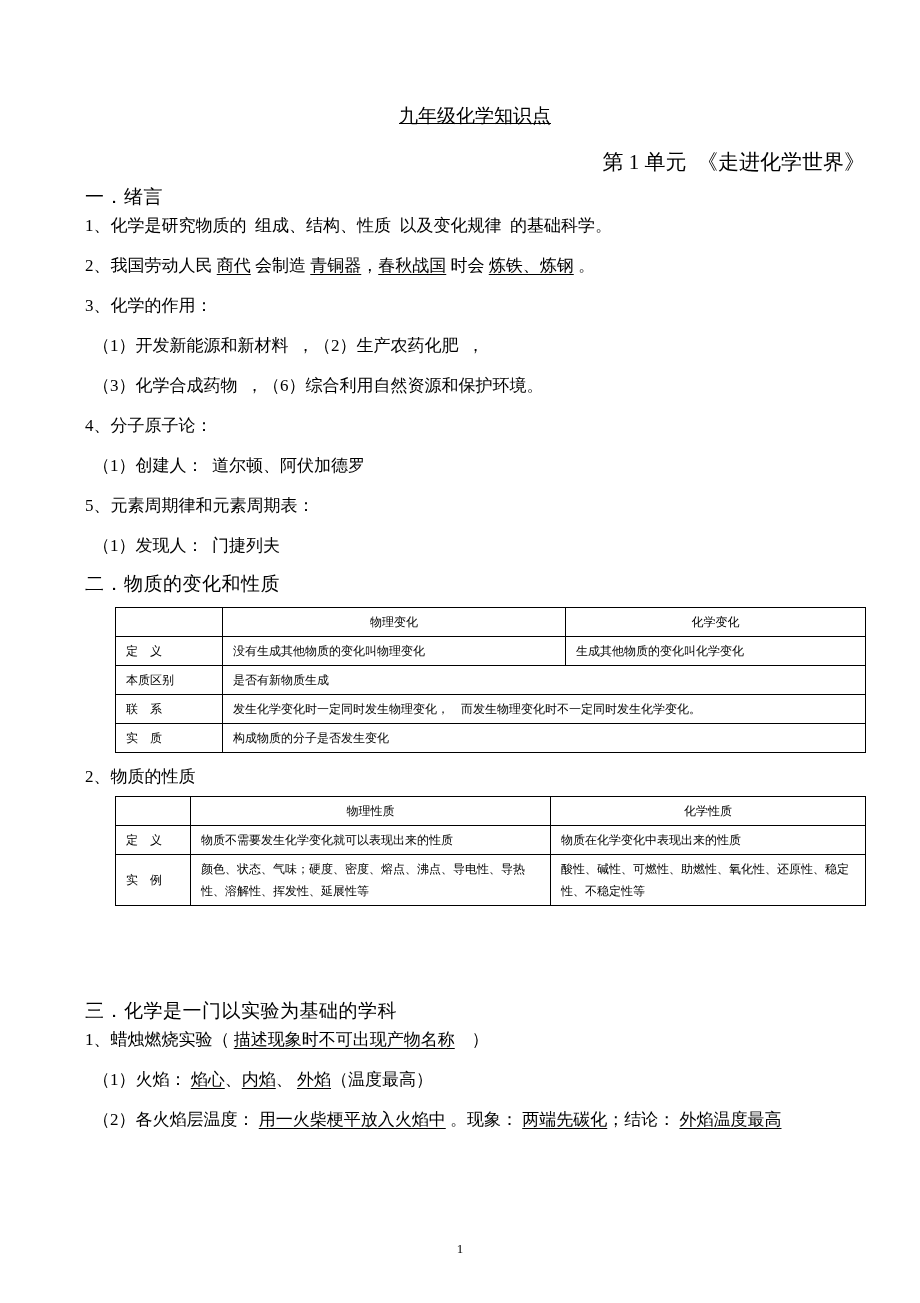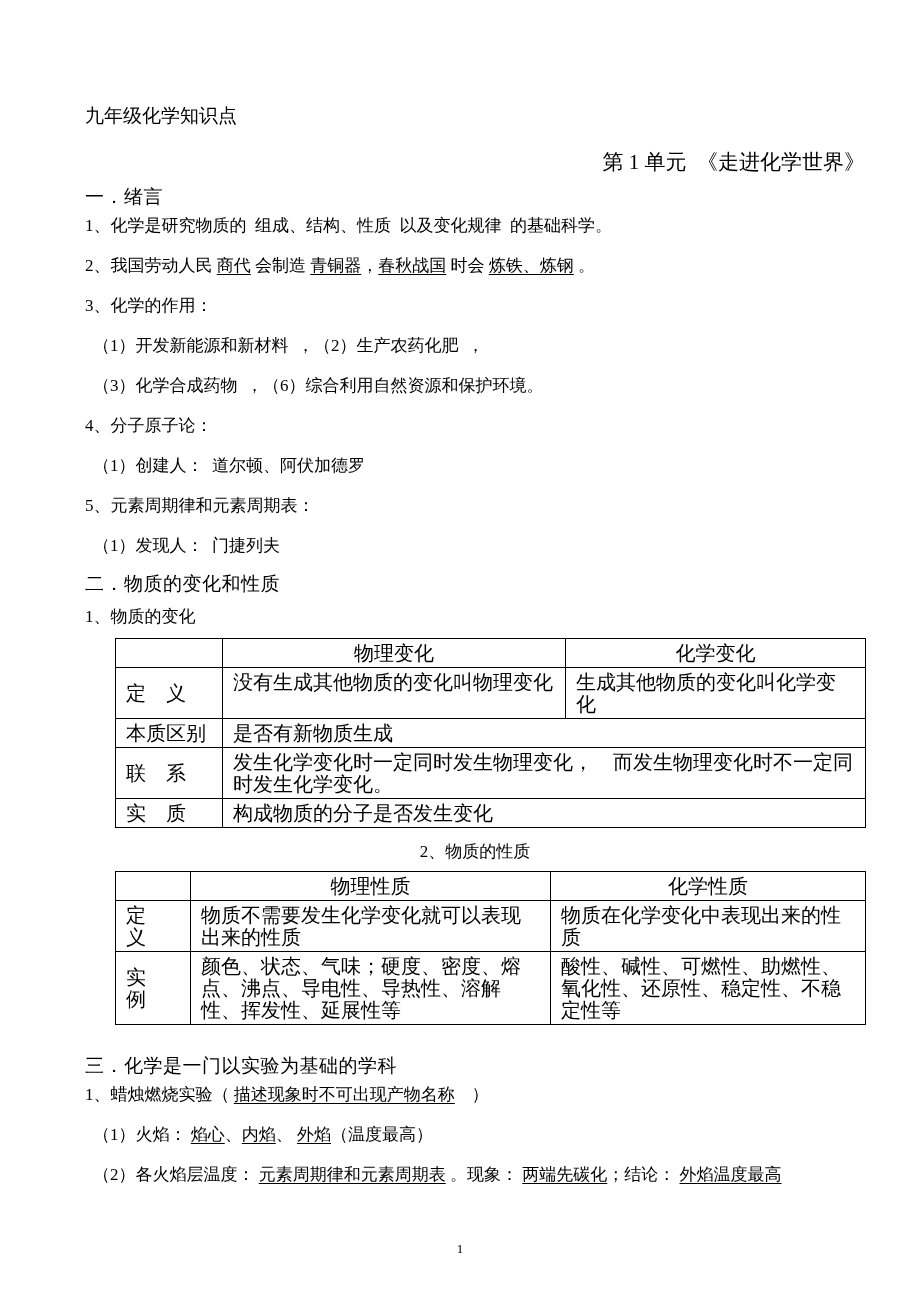--- a/index.html
+++ b/index.html
@@ -12,71 +12,72 @@
     width: 920px;
     height: 1303px;
     position: relative;
     overflow: hidden;
     font-family: "Liberation Serif", "DejaVu Serif", serif;
   }
   .doc {
     padding: 103px 55px 0 85px;
   }
   .title {
-    text-align: left;
+    text-align: center;
     font-size: 19px;
     line-height: 26px;
     white-space: pre-wrap;
+    text-decoration: underline;
   }
   .subtitle {
     text-align: right;
     font-size: 21px;
     line-height: 28px;
     margin-top: 19px;
     white-space: pre-wrap;
   }
   .h2 {
     font-family: "Liberation Sans", "DejaVu Sans", sans-serif;
     font-size: 19px;
     line-height: 26px;
     letter-spacing: 0.5px;
   }
   .h2.first { margin-top: 8px; }
   .h2.second { margin-top: 14px; }
-  .h2.third { margin-top: 28px; }
+  .h2.third { margin-top: 92px; }
   .line {
     font-size: 17px;
     line-height: 23px;
     margin-top: 17px;
     white-space: pre-wrap;
   }
   .line.afterh { margin-top: 4px; }
   .line.ind { padding-left: 8px; }
   .subhead {
     font-size: 17px;
     line-height: 23px;
     margin-top: 8px;
     white-space: pre-wrap;
   }
-  .subhead.second { margin-top: 12px; text-align: center; }
+  .subhead.second { margin-top: 12px; }
   .u {
     text-decoration: underline;
     text-underline-offset: 3px;
     text-decoration-thickness: 1px;
   }
   table.tbl {
     border-collapse: collapse;
     margin-left: 30px;
     table-layout: fixed;
   }
   table.tbl1 { width: 750px; margin-top: 10px; }
   table.tbl2 { width: 750px; margin-top: 8px; }
   .tbl td {
     border: 1px solid #000;
-    font-size: 20px;
+    font-size: 12px;
     line-height: 22px;
     padding: 3px 10px;
     vertical-align: top;
     white-space: pre-wrap;
     word-break: break-all;
   }
   .tbl td.lbl {
     text-align: left;
     vertical-align: middle;
   }
@@ -112,21 +113,20 @@
   <div class="line"><span>2、我国劳动人民 </span><span class="u">商代</span><span> 会制造 </span><span class="u">青铜器</span><span>，</span><span class="u">春秋战国</span><span> 时会 </span><span class="u">炼铁、炼钢</span><span> 。</span></div>
   <div class="line"><span>3、化学的作用：</span></div>
   <div class="line ind"><span>（1）开发新能源和新材料  ，（2）生产农药化肥  ，</span></div>
   <div class="line ind"><span>（3）化学合成药物  ，（6）综合利用自然资源和保护环境。</span></div>
   <div class="line"><span>4、分子原子论：</span></div>
   <div class="line ind"><span>（1）创建人：  道尔顿、阿伏加德罗</span></div>
   <div class="line"><span>5、元素周期律和元素周期表：</span></div>
   <div class="line ind"><span>（1）发现人：  门捷列夫</span></div>
 
   <div class="h2 second">二．物质的变化和性质</div>
-  <div class="subhead">1、物质的变化</div>
 
   <table class="tbl tbl1">
     <colgroup>
         <col class="c0">
         <col class="c1">
         <col class="c2">
       </colgroup>
     <tbody>
       <tr>
         <td class="lbl"></td>
@@ -177,17 +177,17 @@
         <td>颜色、状态、气味；硬度、密度、熔点、沸点、导电性、导热性、溶解性、挥发性、延展性等</td>
         <td>酸性、碱性、可燃性、助燃性、氧化性、还原性、稳定性、不稳定性等</td>
       </tr>
     </tbody>
   </table>
 
   <div class="h2 third">三．化学是一门以实验为基础的学科</div>
 
   <div class="line afterh"><span>1、蜡烛燃烧实验（ </span><span class="u">描述现象时不可出现产物名称</span><span>　）</span></div>
   <div class="line ind"><span>（1）火焰： </span><span class="u">焰心</span><span>、</span><span class="u">内焰</span><span>、 </span><span class="u">外焰</span><span>（温度最高）</span></div>
-  <div class="line ind"><span>（2）各火焰层温度： </span><span class="u">元素周期律和元素周期表</span><span> 。现象： </span><span class="u">两端先碳化</span><span>；结论： </span><span class="u">外焰温度最高</span></div>
+  <div class="line ind"><span>（2）各火焰层温度： </span><span class="u">用一火柴梗平放入火焰中</span><span> 。现象： </span><span class="u">两端先碳化</span><span>；结论： </span><span class="u">外焰温度最高</span></div>
 
 </div>
 
 <div class="pagenum">1</div>
 
 </body></html>

